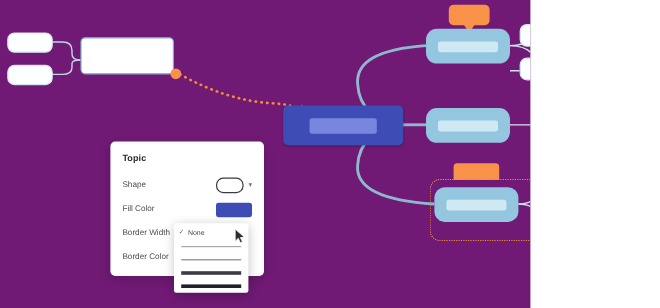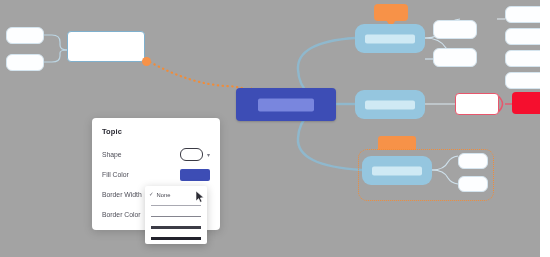--- a/index.html
+++ b/index.html
@@ -2,23 +2,23 @@
 <html><head>
 <meta charset="utf-8">
 <style>
   html, body {
     margin: 0;
     padding: 0;
     background: #ffffff;
   }
   #app {
     position: relative;
-    width: 540px;
+    width: 442px;
     height: 257px;
-    background: #a3a3a3;
+    background: #701a75;
     overflow: hidden;
     font-family: "Liberation Sans", sans-serif;
   }
   #canvas-svg {
     position: absolute;
     left: 0;
     top: 0;
     width: 550px;
     height: 257px;
   }

